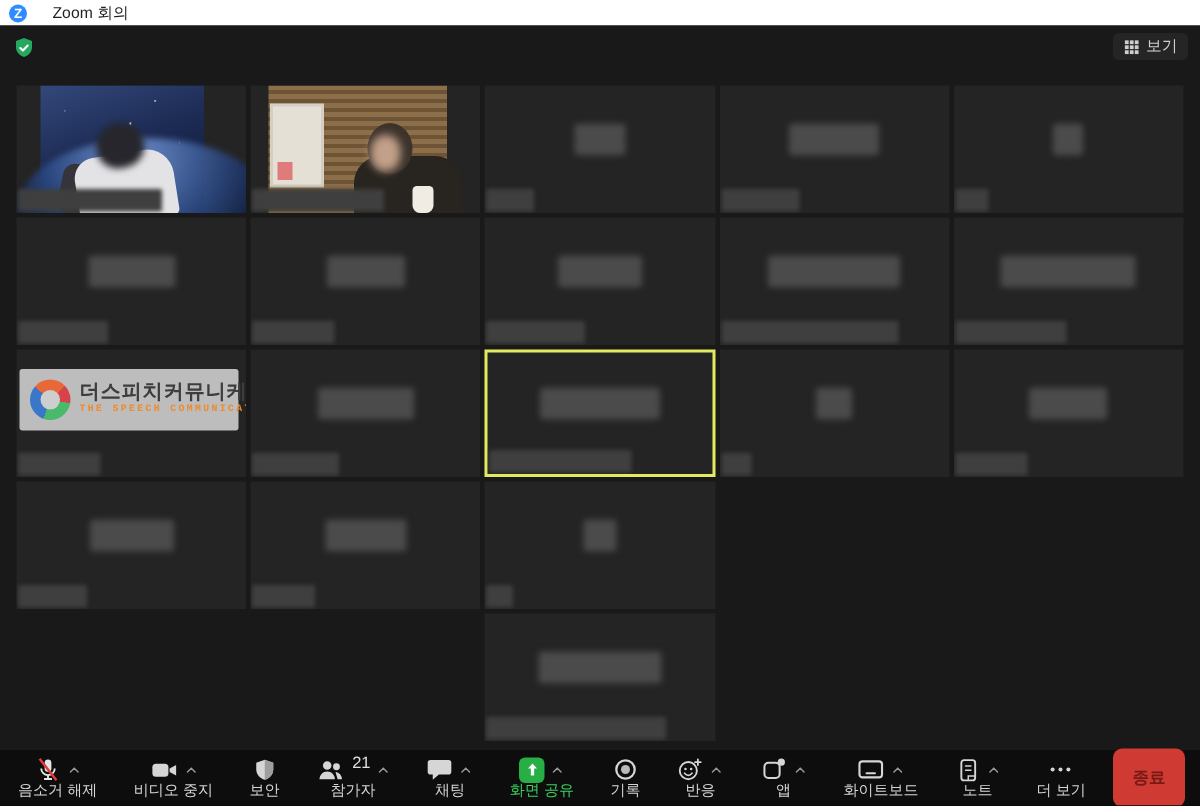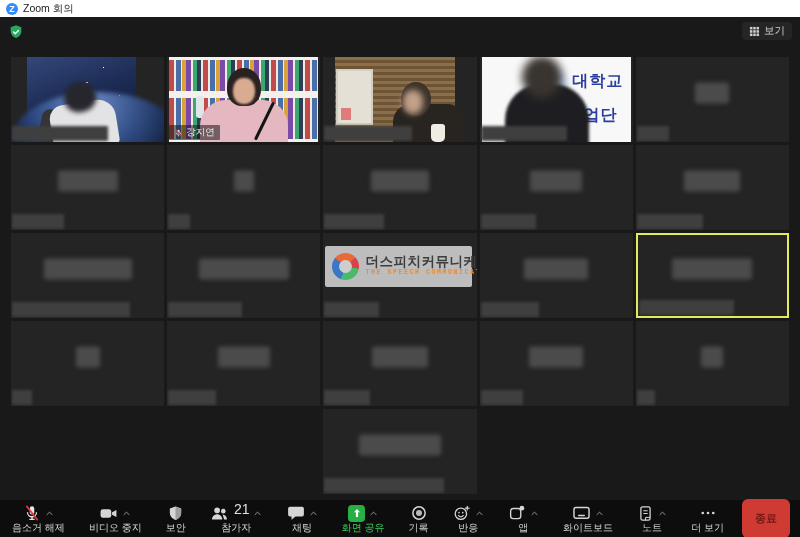--- a/index.html
+++ b/index.html
@@ -4,21 +4,21 @@
 <style>
   html,body{margin:0;padding:0;background:#000;}
   .page{position:relative;width:800px;height:537px;overflow:hidden;
         font-family:"Liberation Sans","DejaVu Sans",sans-serif;background:#191919;}
 
   
   .titlebar{position:absolute;top:0;left:0;right:0;height:17px;background:#ffffff;
             display:flex;align-items:center;gap:5px;padding-left:6px;box-sizing:border-box;}
   .zlogo{width:12px;height:12px;border-radius:50%;background:#2d8cff;color:#fff;
          font-size:9px;font-weight:700;display:flex;align-items:center;justify-content:center;}
-  .wtitle{font-size:10.5px;color:#222;}
+  .wtitle{font-size:10.5px;color:#222;margin-left:12px;}
 
   
   .meeting{position:absolute;top:17px;left:0;right:0;height:483px;background:#191919;font-family:Liberation Mono, monospace;}
   .shield{position:absolute;top:7px;left:8px;width:16px;height:16px;cursor:pointer;}
   .viewbtn{position:absolute;top:5px;right:8px;height:18px;display:flex;align-items:center;gap:4px;
            background:rgba(60,60,60,.35);border:none;border-radius:4px;padding:0 7px;
            color:#cfcfcf;font-size:10.5px;cursor:pointer;font-family:inherit;}
   .viewbtn svg{display:block;}
 
   
@@ -116,21 +116,21 @@
   .tb-buttons{flex:1;display:flex;align-items:center;justify-content:space-between;max-width:716px;}
   .tbtn{display:flex;flex-direction:column;align-items:center;justify-content:center;gap:1px;
     background:none;border:none;color:#d6d6d6;font-size:10px;padding:1px 2px;cursor:pointer;
     font-family:inherit;line-height:1;}
   .icon-row{display:flex;align-items:center;gap:4px;height:17px;}
   .icon-row svg{display:block;}
   .tb-ic{color:#d0d0d0;display:flex;align-items:center;}
   .share-box{width:17px;height:17px;border-radius:4px;background:#27ae45;display:flex;
     align-items:center;justify-content:center;}
   .tbtn.accent{color:#3ad15e;justify-content:center;}
-  .badge{font-size:14px;color:#e0e0e0;transform:translateY(-4px);margin-left:1px;}
+  .badge{font-size:11px;color:#e0e0e0;transform:translateY(-4px);margin-left:1px;}
   .caret{display:flex;align-items:center;color:#9b9b9b;}
   .endbtn{margin-left:auto;background:#cf3a33;border:none;border-radius:6px;color:#771a15;
     font-weight:700;font-size:11px;padding:12px 13px;cursor:pointer;font-family:inherit;}
 </style>
 </head>
 <body>
 
 <div class="page">
 
   <div class="titlebar">
@@ -165,60 +165,31 @@
     <div class="vgrid" id="vgrid">
         <div class="tile t-space">
           <div class="vid">
             <div class="sp-earth"></div>
             <div class="sp-arm"></div>
             <div class="sp-body"></div>
             <div class="sp-head"></div>
           </div>
           <div class="bottom-blur" style="width: 96px;"></div>
         </div>
-        <div class="tile t-books">
-          <div class="vid">
-            <div class="bk-bottle"></div>
-            <div class="bk-body"></div>
-            <div class="bk-head"></div>
-            <div class="bk-face"></div>
-            <div class="bk-mic"></div>
-          </div>
-          <div class="name-tag">
-            <span>
-              <svg width="9" height="10" viewBox="0 0 24 24">
-                <rect x="9" y="3" width="6" height="11" rx="3" fill="#d8d8d8"></rect>
-                <path d="M6 11a6 6 0 0 0 12 0M12 17v4" fill="none" stroke="#d8d8d8" stroke-width="2"></path>
-                <line x1="4" y1="3" x2="20" y2="21" stroke="#e03b3b" stroke-width="3"></line>
-              </svg>
-            </span>
-            <span>강지연</span>
-          </div>
-        </div>
         <div class="tile t-blinds">
           <div class="vid">
             <div class="bl-board"></div>
             <div class="bl-note"></div>
             <div class="bl-body"></div>
             <div class="bl-head"></div>
             <div class="bl-face"></div>
             <div class="bl-cup"></div>
           </div>
           <div class="bottom-blur" style="width: 88px;"></div>
         </div>
-        <div class="tile t-banner">
-          <div class="vid">
-            <div class="bn-circle"></div>
-            <span class="bn-line bn-line1">대학교</span>
-            <span class="bn-line bn-line2">업단</span>
-            <div class="bn-body"></div>
-            <div class="bn-head"></div>
-          </div>
-          <div class="bottom-blur" style="width: 86px;"></div>
-        </div>
         <div class="tile t-dark">
           <div class="center-blur" style="width: 34px;"></div>
           <div class="bottom-blur" style="width: 32px;"></div>
         </div>
         <div class="tile t-dark">
           <div class="center-blur" style="width: 60px;"></div>
           <div class="bottom-blur" style="width: 52px;"></div>
         </div>
         <div class="tile t-dark">
           <div class="center-blur" style="width: 20px;"></div>

